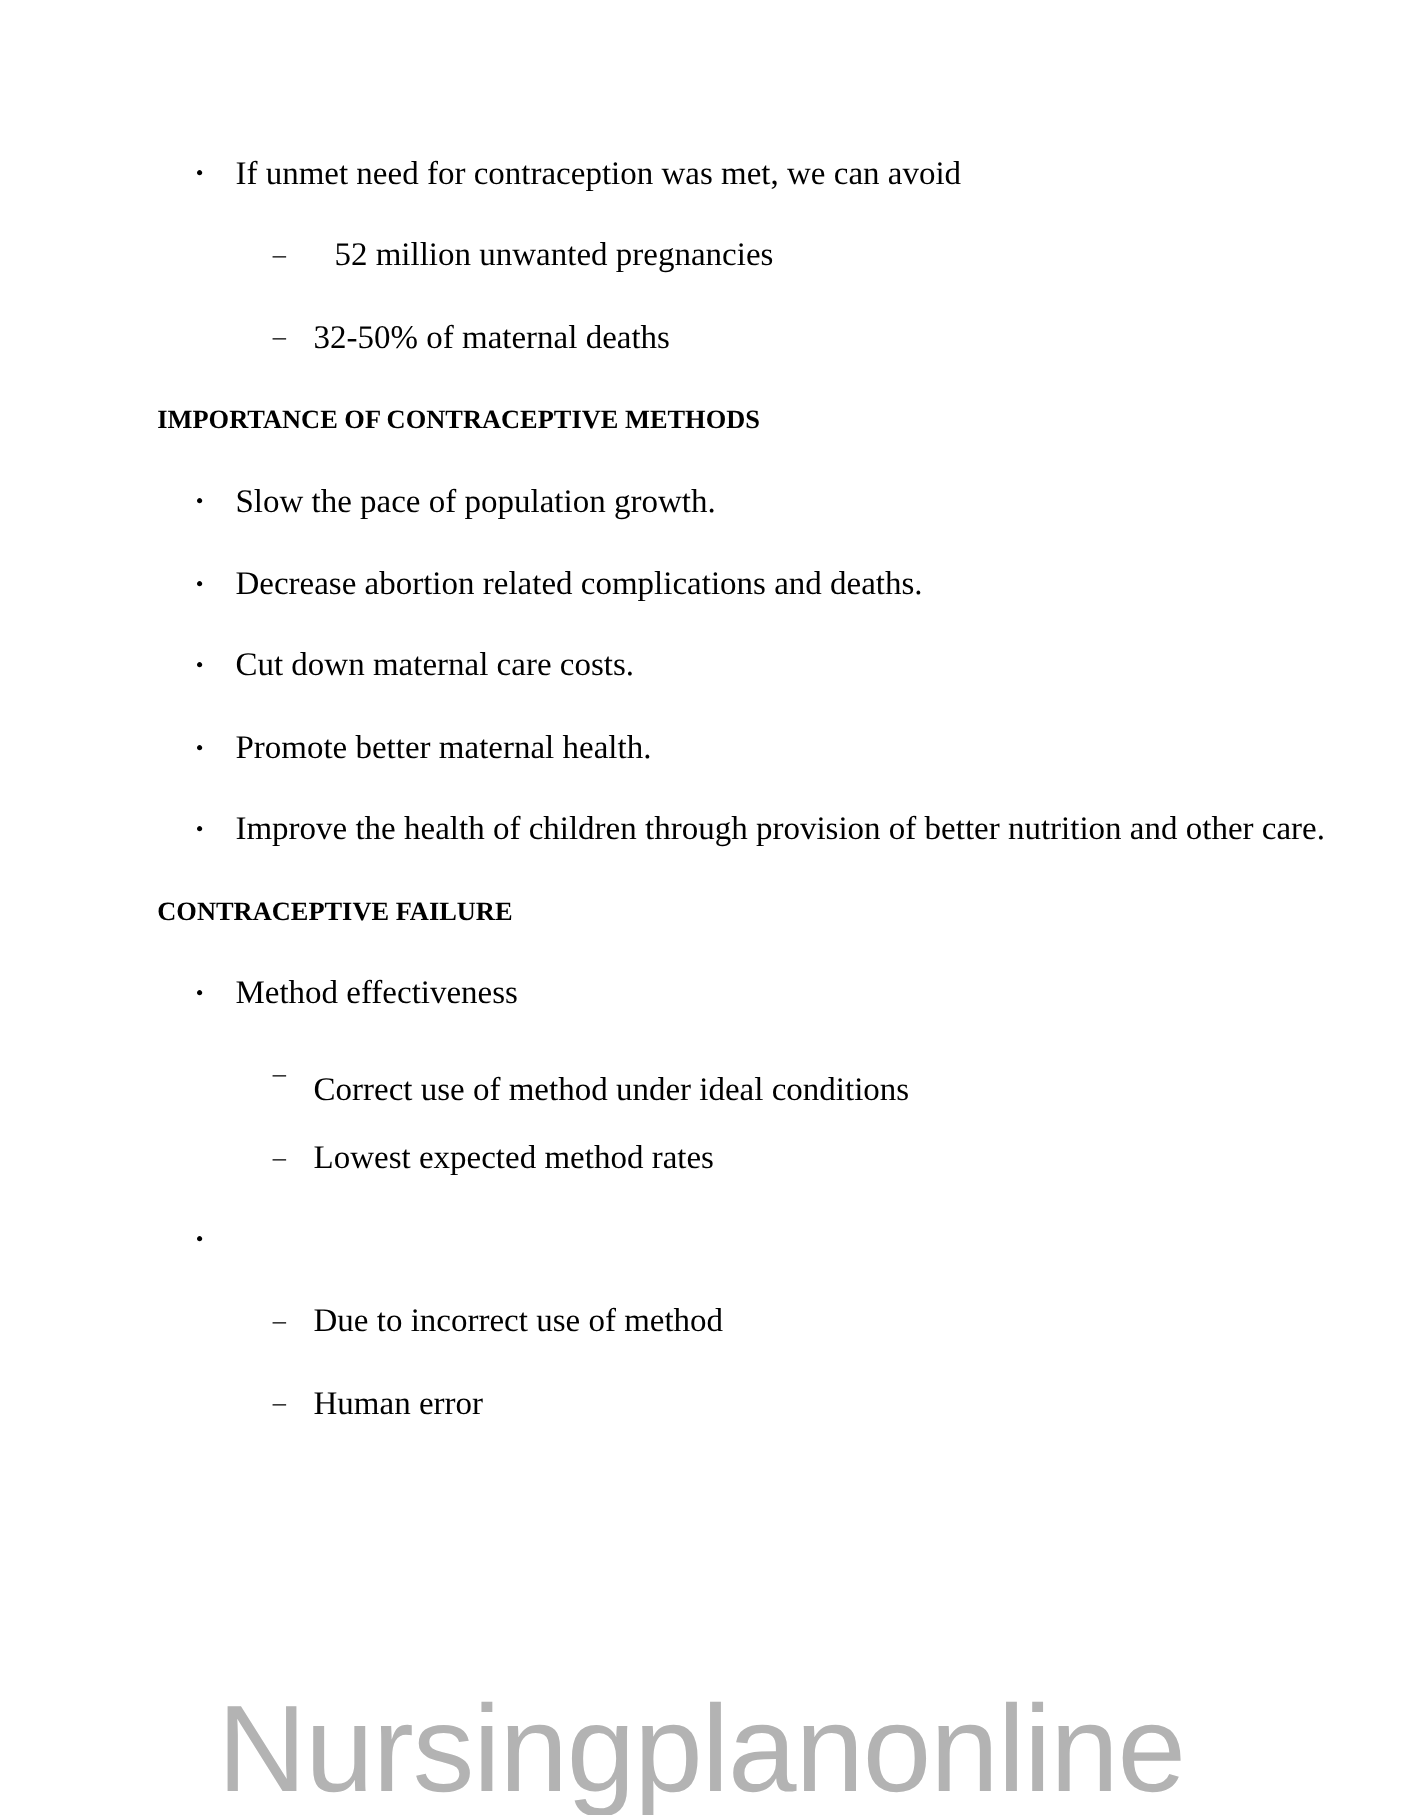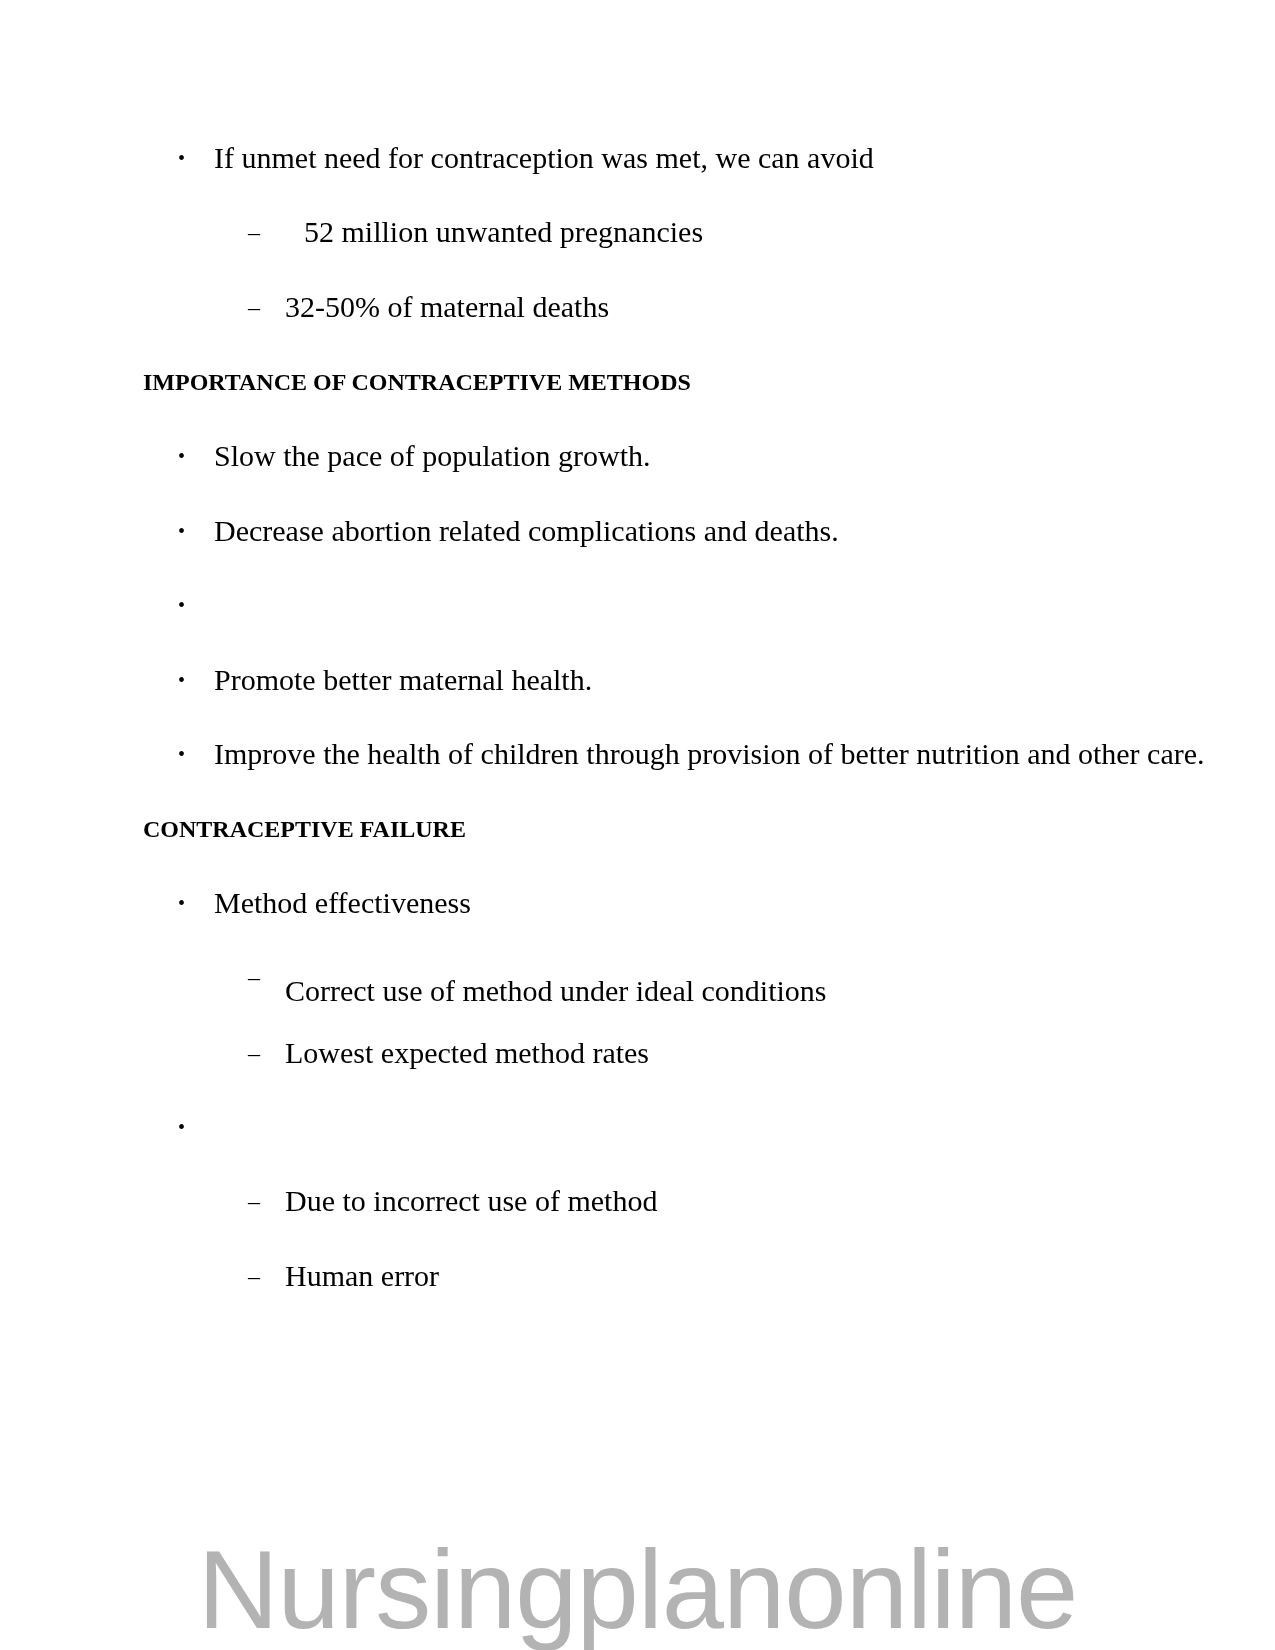--- a/index.html
+++ b/index.html
@@ -27,20 +27,21 @@
 
   <span class="heading" style="left:143px; top:367px;">IMPORTANCE OF CONTRACEPTIVE METHODS</span>
 
   <span class="bullet" style="left:178px; top:441px;">•</span>
   <span class="line" style="left:214px; top:441px;">Slow the pace of population growth.</span>
 
   <span class="bullet" style="left:178px; top:516px;">•</span>
   <span class="line" style="left:214px; top:516px;">Decrease abortion related complications and deaths.</span>
 
   <span class="bullet" style="left:178px; top:590px;">•</span>
+  <span class="line" style="left:214px; top:590px;">Cut down maternal care costs.</span>
 
   <span class="bullet" style="left:178px; top:665px;">•</span>
   <span class="line" style="left:214px; top:665px;">Promote better maternal health.</span>
 
   <span class="bullet" style="left:178px; top:739px;">•</span>
   <span class="line" style="left:214px; top:739px;">Improve the health of children through provision of better nutrition and other care.</span>
 
   <span class="heading" style="left:143px; top:814px;">CONTRACEPTIVE FAILURE</span>
 
   <span class="bullet" style="left:178px; top:888px;">•</span>

